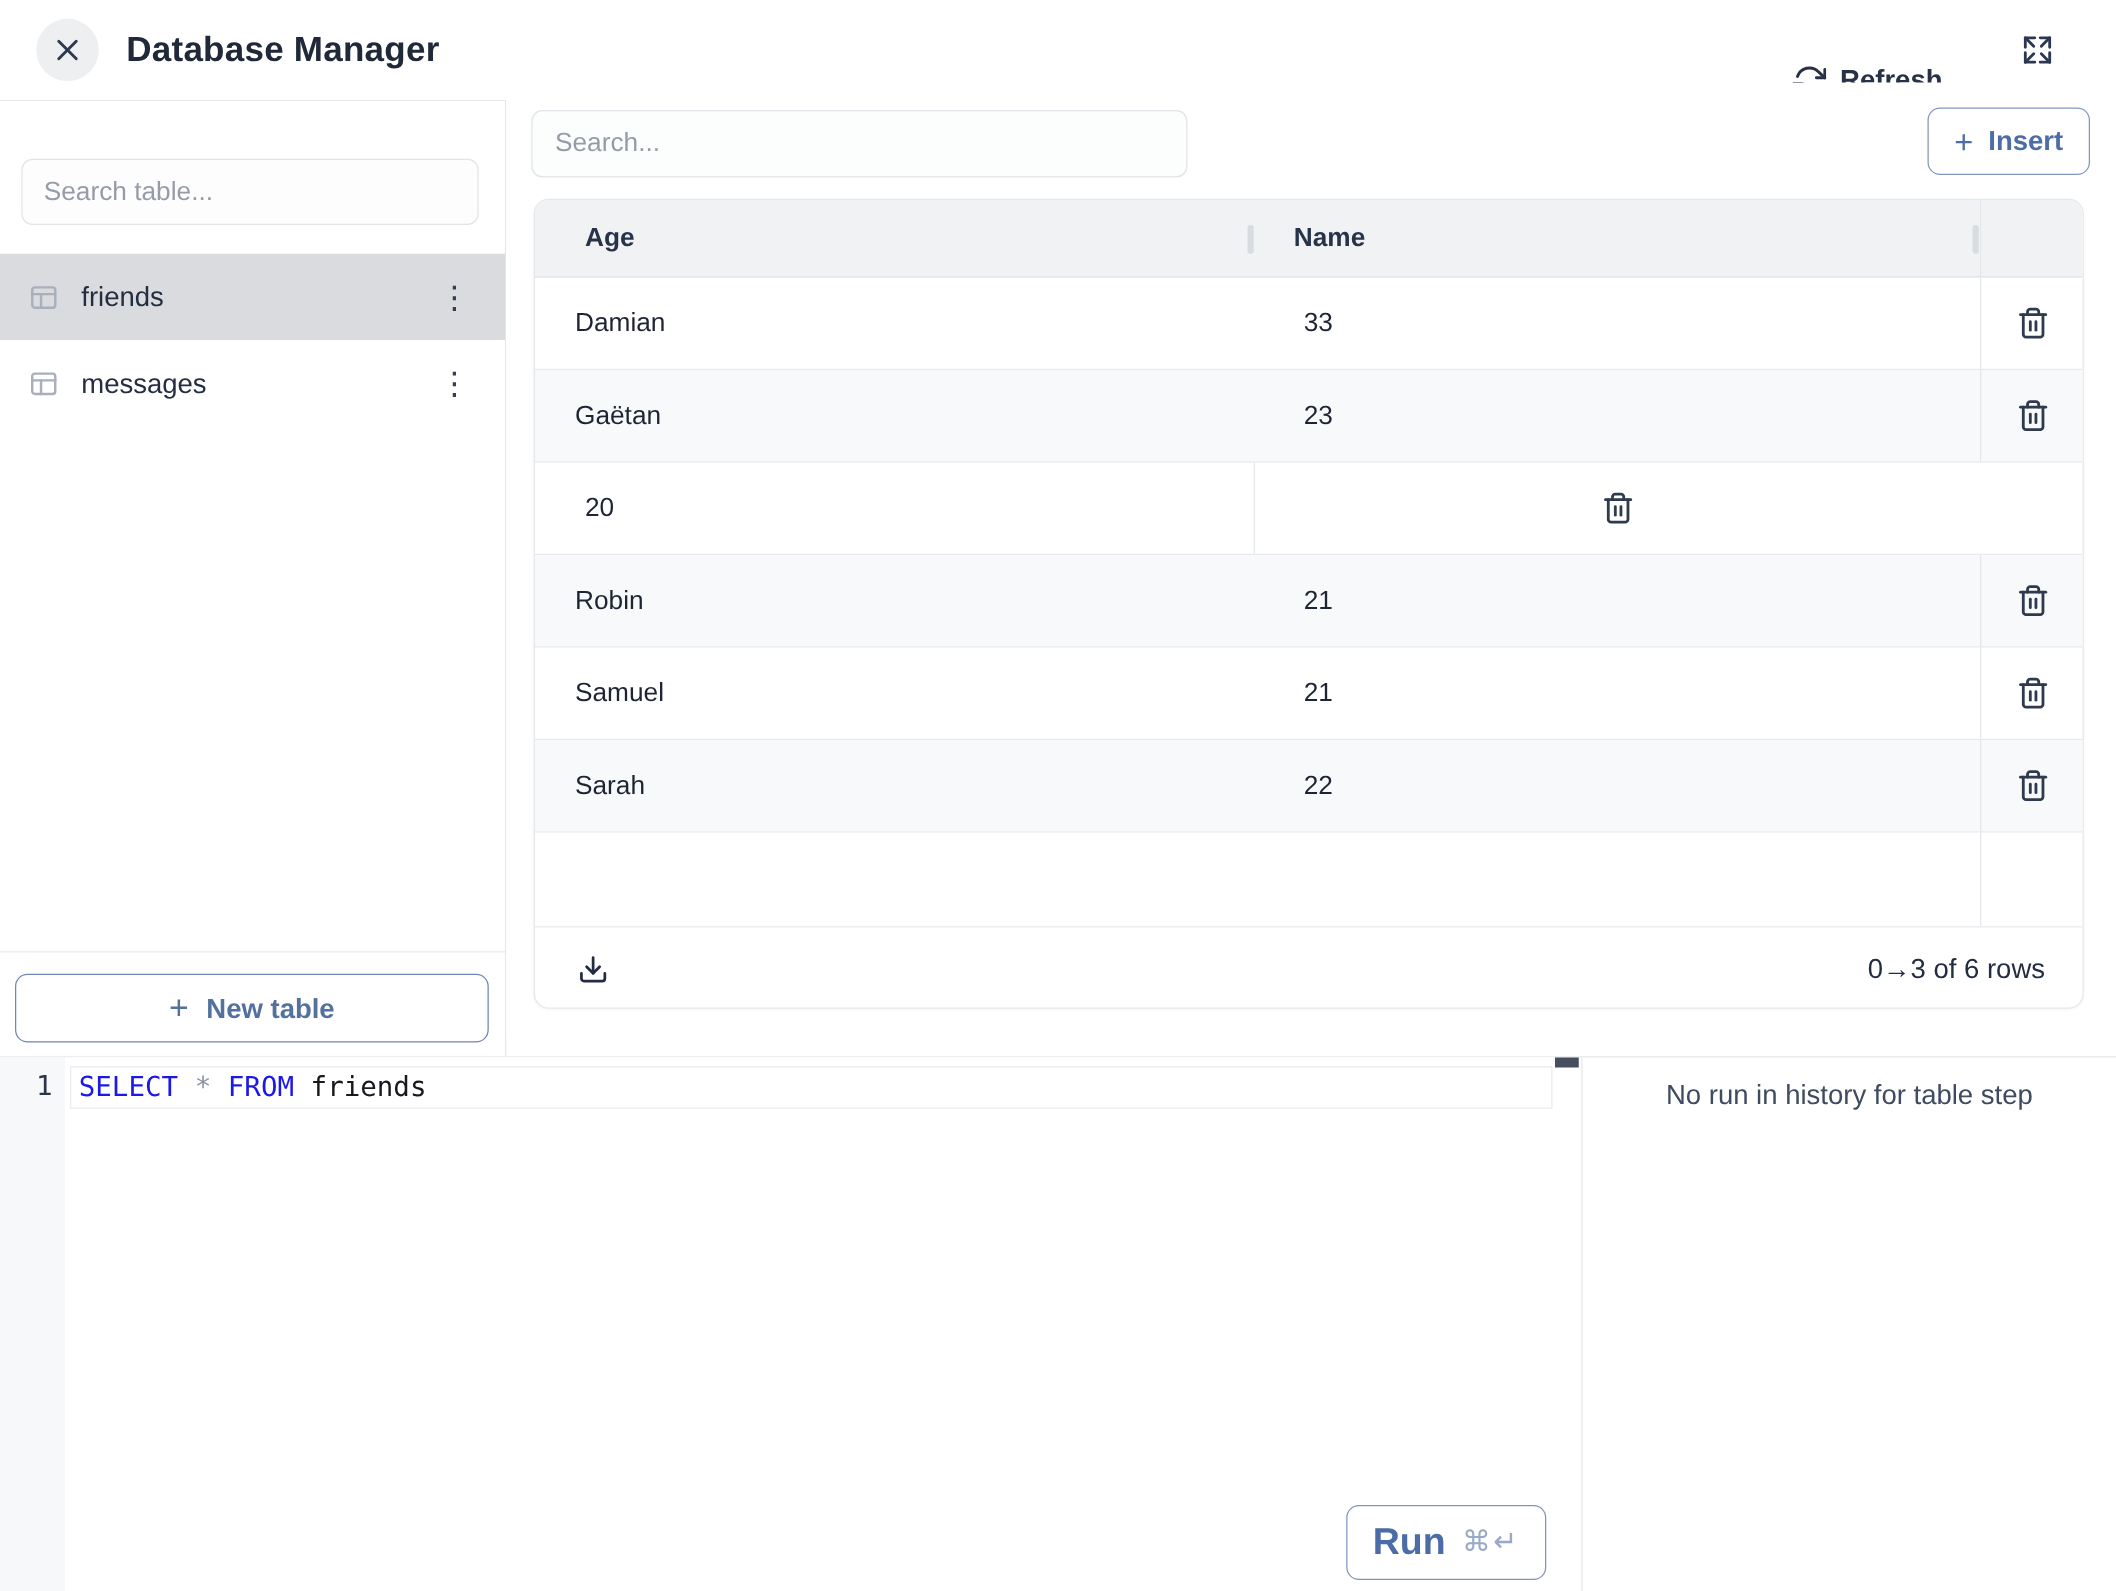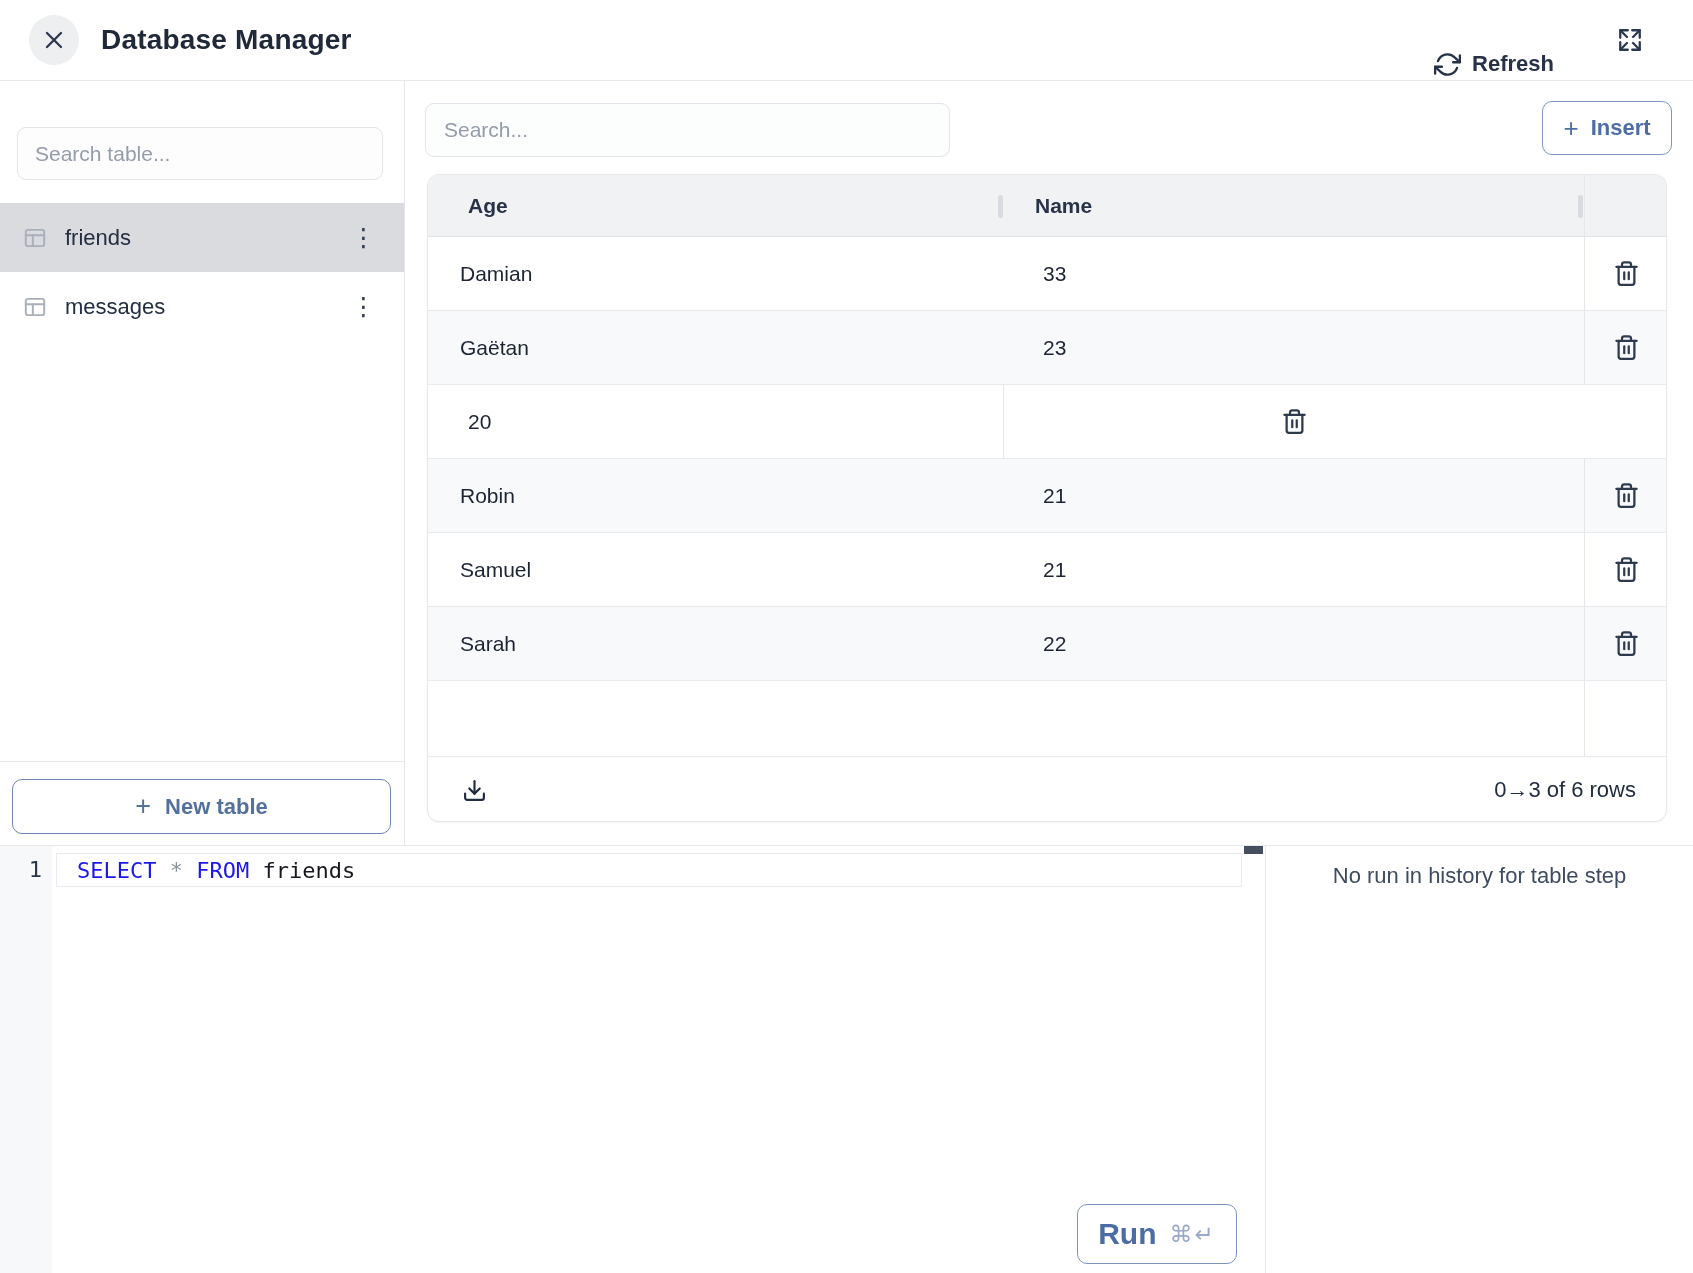--- a/index.html
+++ b/index.html
@@ -36,21 +36,21 @@
   .kebab { margin-left:auto; margin-right:28px; font-size:25px; color:#323d50; line-height:1;
            background:none; border:none; cursor:pointer; font-family:"DejaVu Sans",sans-serif; }
   .side-footer { position:absolute; left:0; bottom:0; width:100%; height:84px; border-top:1px solid #e7e9eb; }
   .new-table-btn { position:absolute; left:12px; top:17px; width:379px; height:55px; background:#fff;
                    border:1.6px solid #6e86b4; border-radius:10px; cursor:pointer;
                    display:flex; align-items:center; justify-content:center; gap:14px; }
   .new-table-btn .plus { font-size:27px; color:#53719f; font-weight:400; line-height:1; }
   .new-table-btn .lbl { font-size:22px; font-weight:700; color:#53719f; }
 
   
-  .main { position:absolute; left:405px; top:81px; width:1288px; height:764px; background:#fff; }
+  .main { position:absolute; left:405px; top:66px; width:1288px; height:764px; background:#fff; }
   .main-search { position:absolute; left:20px; top:22px; width:525px; height:54px;
                  border:1px solid #e1e4e8; border-radius:9px; padding:0 18px; font-size:21px;
                  color:#232e41; background:#fcfdfd; outline:none;
                  font-family:"Liberation Sans","DejaVu Sans",sans-serif; }
   .insert-btn { position:absolute; left:1137px; top:20px; width:130px; height:54px; background:#fff;
                 border:1.6px solid #8296c0; border-radius:10px; cursor:pointer;
                 display:flex; align-items:center; justify-content:center; gap:12px; }
   .insert-btn .plus { font-size:26px; color:#4c6da6; line-height:1; }
   .insert-btn .lbl { font-size:22px; font-weight:700; color:#4c6da6; }
 
@@ -85,21 +85,21 @@
   .bottom { position:absolute; left:0; top:845px; width:1693px; height:428px;
             border-top:1px solid #e6e8ea; background:#fff; }
   .editor { position:absolute; left:0; top:0; width:1243px; height:428px; background:#fff; }
   .gutter { position:absolute; left:0; top:0; width:52px; height:428px; background:#f7f8f9; }
   .line-no { position:absolute; left:0; top:7px; width:42px; height:34px; line-height:34px;
              text-align:right; font-family:"DejaVu Sans Mono","Liberation Mono",monospace;
              font-size:22px; color:#2a3547; }
   .active-line { position:absolute; left:56px; top:7px; width:1186px; height:34px;
                  background:#fff; border:1px solid #e9ebef; display:flex; align-items:center;
                  padding-left:6px; cursor:text; }
-  .code { font-family:"DejaVu Sans Mono","Liberation Mono",monospace; font-size:22px; white-space:pre;margin-left:14px; }
+  .code { font-family:"DejaVu Sans Mono","Liberation Mono",monospace; font-size:22px; white-space:pre; }
   .tok-keyword { color:#1b18e8; }
   .tok-operator { color:#8a92a1; }
   .tok-plain { color:#17191f; }
   .scroll-thumb { position:absolute; left:1244px; top:0; width:19px; height:8px; background:#454f5f; }
   .history-panel { position:absolute; left:1265px; top:0; width:428px; height:428px;
                    border-left:1px solid #e5e7ea; text-align:center; padding-top:17px; }
   .history-empty { font-size:22px; color:#3f4b61; }
   .run-btn { position:absolute; left:1077px; top:358px; width:160px; height:60px; background:#fff;
              border:1.6px solid #7e94bf; border-radius:10px; cursor:pointer;
              display:flex; align-items:center; justify-content:center; gap:13px; }

